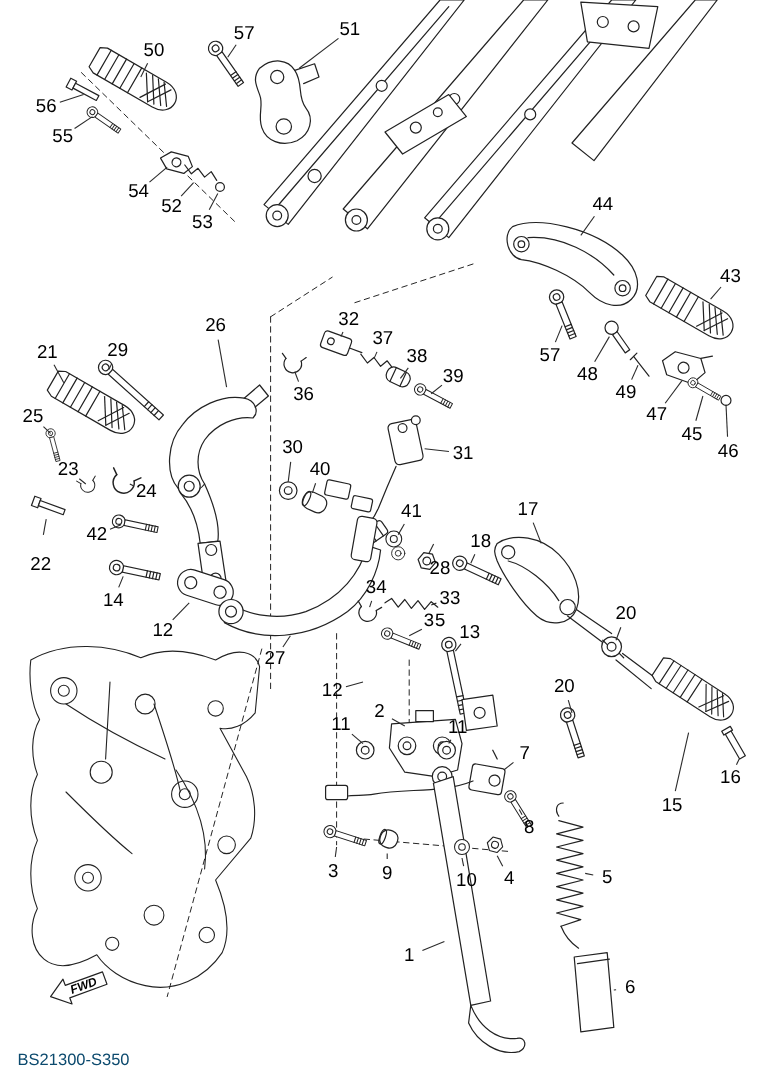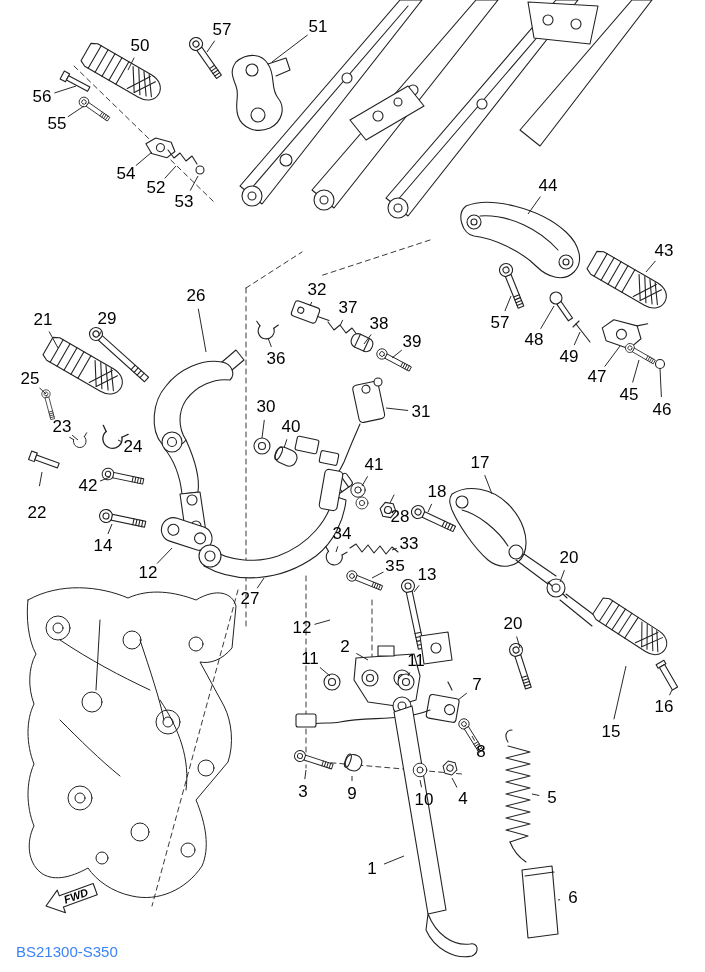--- a/index.html
+++ b/index.html
@@ -8,21 +8,21 @@
     font-family:"Liberation Sans",sans-serif;overflow:hidden;margin:0 auto;
   }
   #drawing,#leader-svg{position:absolute;left:0;top:0;}
   #leader-svg{pointer-events:none;}
   #leader-svg line{stroke:#2a2a2a;stroke-width:1;}
   .callout{
     position:absolute;transform:translate(-50%,-50%);
     font-size:17px;font-weight:400;color:#000;white-space:nowrap;
   }
   #diagram-code{
-    position:absolute;left:16px;bottom:12px;font-size:15px;color:#3b82f6;
+    position:absolute;left:16px;bottom:0;font-size:15px;color:#0c4a6e;
   }
 </style>
 </head>
 <body>
 
 <div id="stage">
 
   <svg id="drawing" width="705" height="972" viewBox="0 0 705 972">
     <defs>
       <g id="peg">

